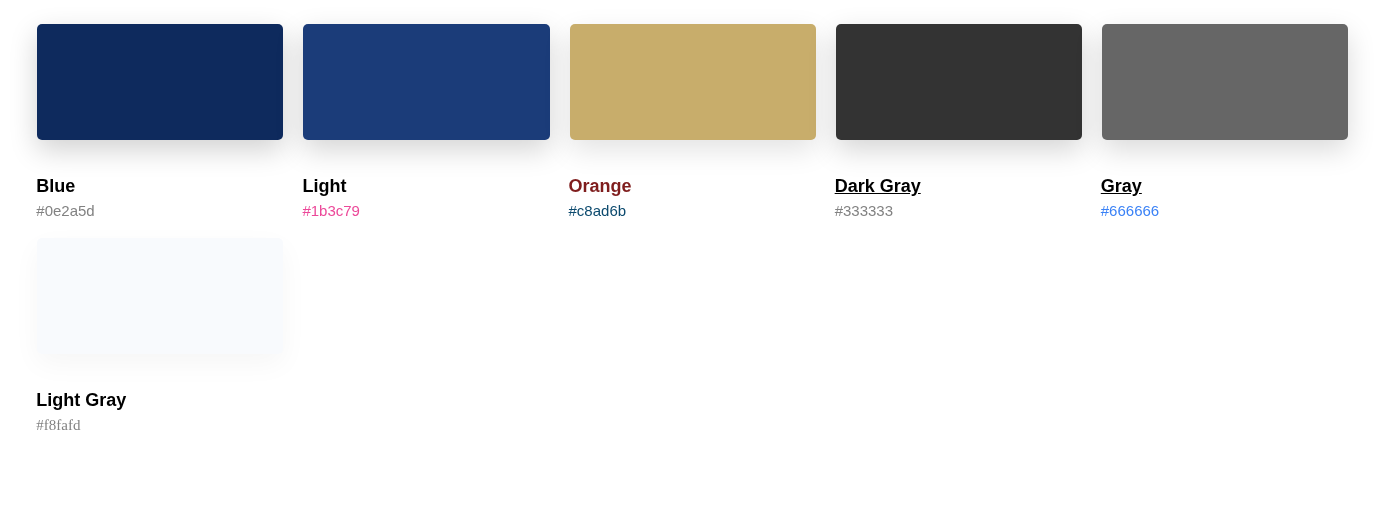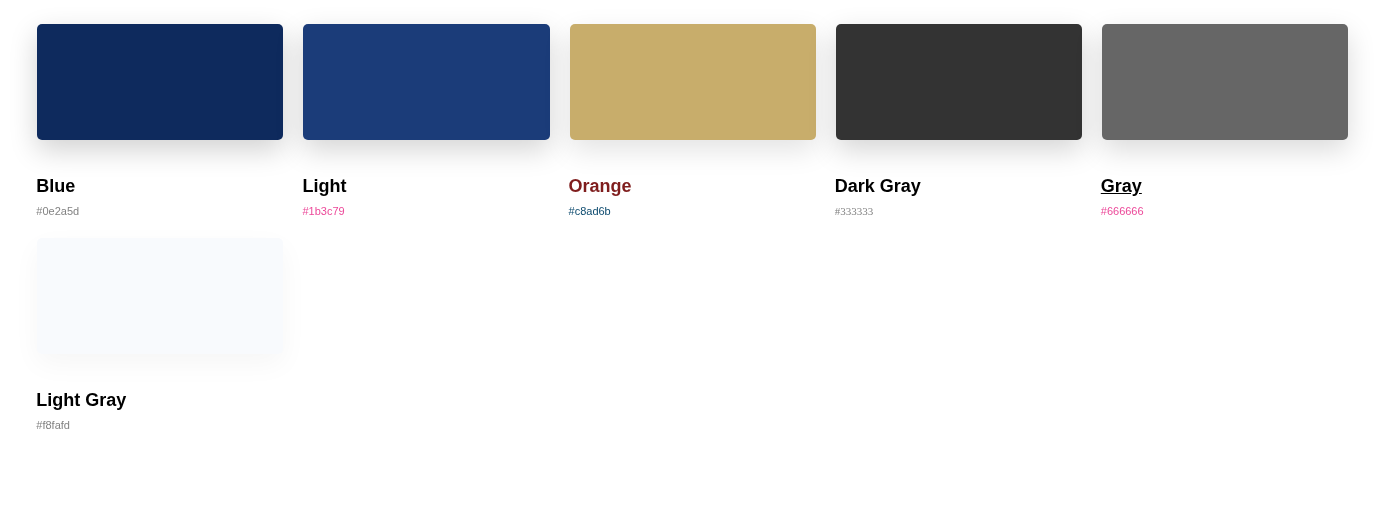--- a/index.html
+++ b/index.html
@@ -31,21 +31,21 @@
     margin:36px 0 0 -1px;
     font-size:18px;
     font-weight:700;
     line-height:21px;
     color:#000000;
     white-space:nowrap;
   }
   .swatch-hex{
     transform:translateZ(0);
     margin:7px 0 0 -1px;
-    font-size:11px;
+    font-size:15px;
     line-height:14px;
     color:#828282;
     white-space:nowrap;
   }
 </style>
 </head>
 <body style="background: rgb(255, 255, 255);">
 
 <div class="palette-grid">
 
@@ -62,29 +62,29 @@
   </div>
 
   <div class="swatch-card">
     <div class="swatch-chip" style="background: rgb(200, 173, 107); box-shadow: rgba(0, 0, 0, 0.114) 0px 10px 28px;"></div>
     <div class="swatch-name" style="color: #7f1d1d;">Orange</div>
     <div class="swatch-hex" style="color: #0c4a6e;">#c8ad6b</div>
   </div>
 
   <div class="swatch-card">
     <div class="swatch-chip" style="background: rgb(51, 51, 51); box-shadow: rgba(0, 0, 0, 0.17) 0px 10px 28px;"></div>
-    <div class="swatch-name" style="color: rgb(0, 0, 0);">Dark Gray</div>
-    <div class="swatch-hex" style="color: rgb(130, 130, 130); font-family: Liberation Serif, serif;">#333333</div>
+    <div class="swatch-name" style="color: rgb(0, 0, 0); text-decoration: underline;">Dark Gray</div>
+    <div class="swatch-hex" style="color: rgb(130, 130, 130);">#333333</div>
   </div>
 
   <div class="swatch-card">
     <div class="swatch-chip" style="background: rgb(102, 102, 102); box-shadow: rgba(0, 0, 0, 0.15) 0px 10px 28px;"></div>
     <div class="swatch-name" style="color: rgb(0, 0, 0); text-decoration: underline;">Gray</div>
-    <div class="swatch-hex" style="color: #ec4899;">#666666</div>
+    <div class="swatch-hex" style="color: #3b82f6;">#666666</div>
   </div>
 
   <div class="swatch-card">
     <div class="swatch-chip" style="background: rgb(248, 250, 253); box-shadow: rgba(0, 0, 0, 0.04) 0px 10px 28px;"></div>
     <div class="swatch-name" style="color: rgb(0, 0, 0);">Light Gray</div>
-    <div class="swatch-hex" style="color: rgb(130, 130, 130);">#f8fafd</div>
+    <div class="swatch-hex" style="color: rgb(130, 130, 130); font-family: Liberation Serif, serif;">#f8fafd</div>
   </div>
 
 </div>
 
 </body></html>

